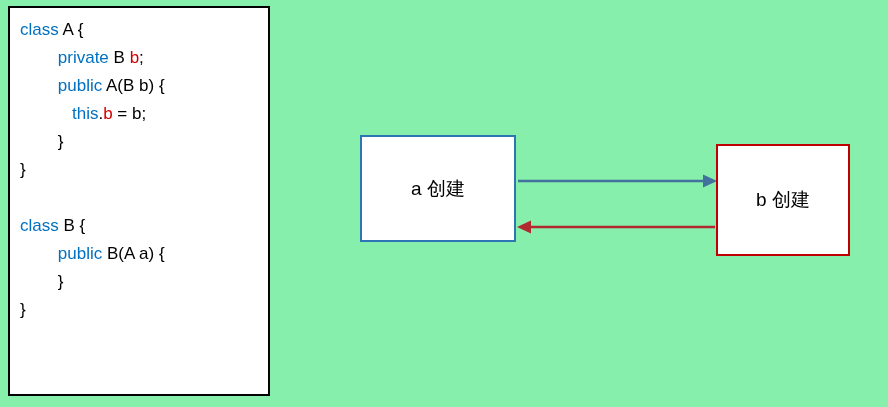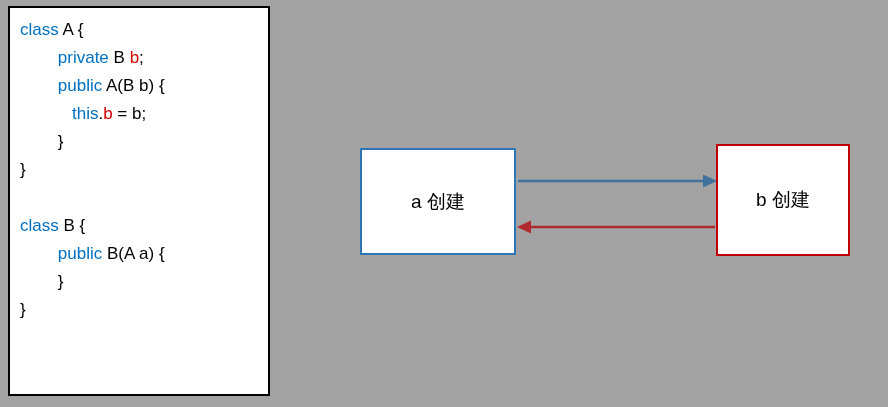--- a/index.html
+++ b/index.html
@@ -5,21 +5,21 @@
   html, body {
     margin: 0;
     padding: 0;
     background: #ffffff;
     font-family: "Liberation Sans", sans-serif;
   }
   .stage {
     position: relative;
     width: 888px;
     height: 407px;
-    background: #a3a3a3;
+    background: #86efac;
     overflow: hidden;
   }
 
   
   .code-panel {
     position: absolute;
     left: 8px;
     top: 6px;
     width: 262px;
     height: 390px;
@@ -45,21 +45,21 @@
     box-sizing: border-box;
     background: #ffffff;
     display: flex;
     align-items: center;
     justify-content: center;
     font-size: 19px;
     color: #000000;
   }
   .box-a {
     left: 360px;
-    top: 148px;
+    top: 135px;
     width: 156px;
     height: 107px;
     border: 2px solid var(--box_a_border);
   }
   .box-b {
     left: 716px;
     top: 144px;
     width: 134px;
     height: 112px;
     border: 2px solid var(--box_b_border);

